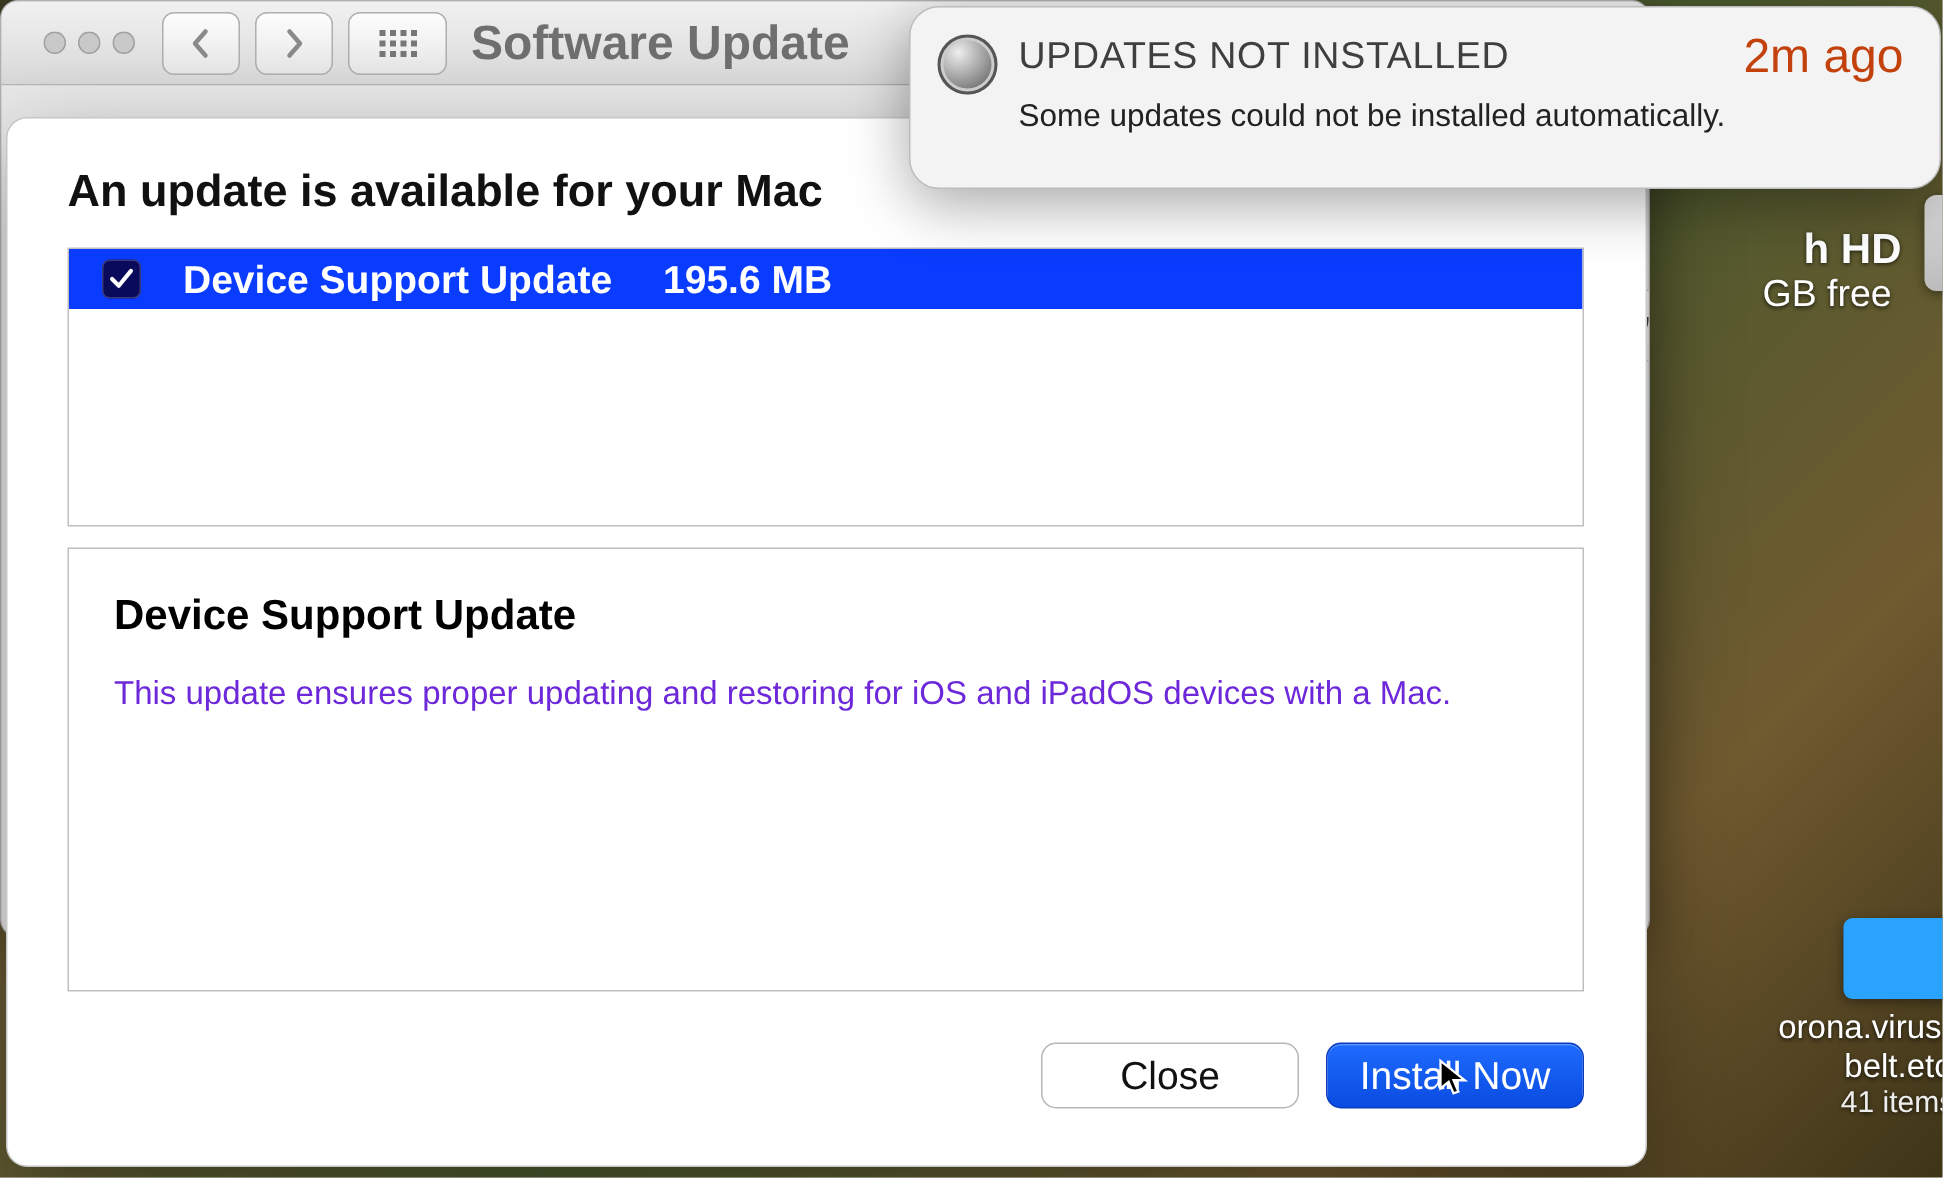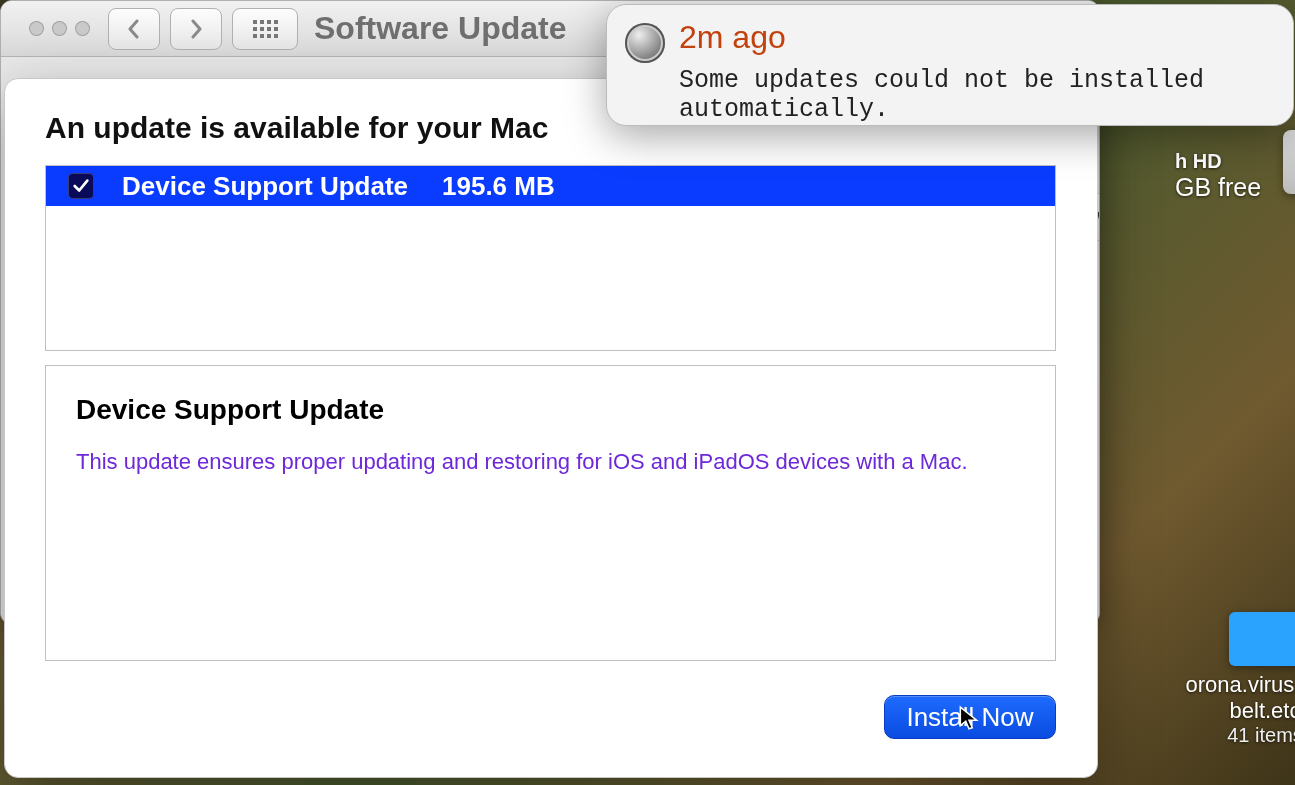--- a/index.html
+++ b/index.html
@@ -167,33 +167,33 @@
     background:radial-gradient(circle at 35% 30%, #eee, #888 60%, #444);
     box-shadow: inset 0 0 0 2px #555, inset 0 0 0 4px #ccc;
     flex:0 0 40px; margin-top:4px;
   }
   .notif-body{flex:1;}
   .notif-head{display:flex;align-items:center;justify-content:space-between;}
   .notif-title{
     font-size:25px; letter-spacing:.5px; color:#3f3f3f; font-weight:500;
   }
   .notif-time{ font-size:32px; color:#c2410c; }
-  .notif-msg{ font-size:25px; color:#222; margin-top:10px;font-family:Liberation Mono, monospace; }
+  .notif-msg{ font-size:21px; color:#222; margin-top:10px; }
 
 </style>
 </head>
 <body>
 
 <div class="desktop-bg"></div>
 
 <div class="desktop-item" style="right:-120px; top:130px;">
   <div class="icon-box drive"></div>
 </div>
 <div class="hd-info">
-  <div style="font-size:20px;font-weight:600;">h HD</div>
+  <div style="font-size:28px;font-weight:600;text-align:center;">h HD</div>
   <div style="font-size:25px;">GB free</div>
 </div>
 
 <div class="desktop-item" style="right:-140px; top:372px;">
 
   <div>ts.etc</div>
   <div class="sub">ems</div>
 </div>
 
 <div class="desktop-item" style="right:-100px; top:612px; width:260px;">
@@ -260,31 +260,35 @@
       <div class="row-size">195.6 MB</div>
     </div>
   </div>
 
   <div class="desc-box">
     <h2>Device Support Update</h2>
     <p>This update ensures proper updating and restoring for iOS and iPadOS devices with a Mac.</p>
   </div>
 
   <div class="sheet-buttons">
+    <div class="btn btn-default">
+      <span>Close</span>
+    </div>
     <div class="btn btn-primary">
       <span>Install Now</span>
     </div>
   </div>
 
   <svg class="cursor" style="left:953px; top:626px;" viewBox="0 0 20 24">
     <path d="M2 2 L2 19 L7 15 L10 22 L13 21 L10 14 L17 14 Z" fill="#000" stroke="#fff" stroke-width="1.4"></path>
   </svg>
 </div>
 
 <div class="notif">
   <div class="notif-icon"></div>
   <div class="notif-body">
     <div class="notif-head">
+      <div class="notif-title">UPDATES NOT INSTALLED</div>
       <div class="notif-time">2m ago</div>
     </div>
     <div class="notif-msg">Some updates could not be installed automatically.</div>
   </div>
 </div>
 
 </body></html>

